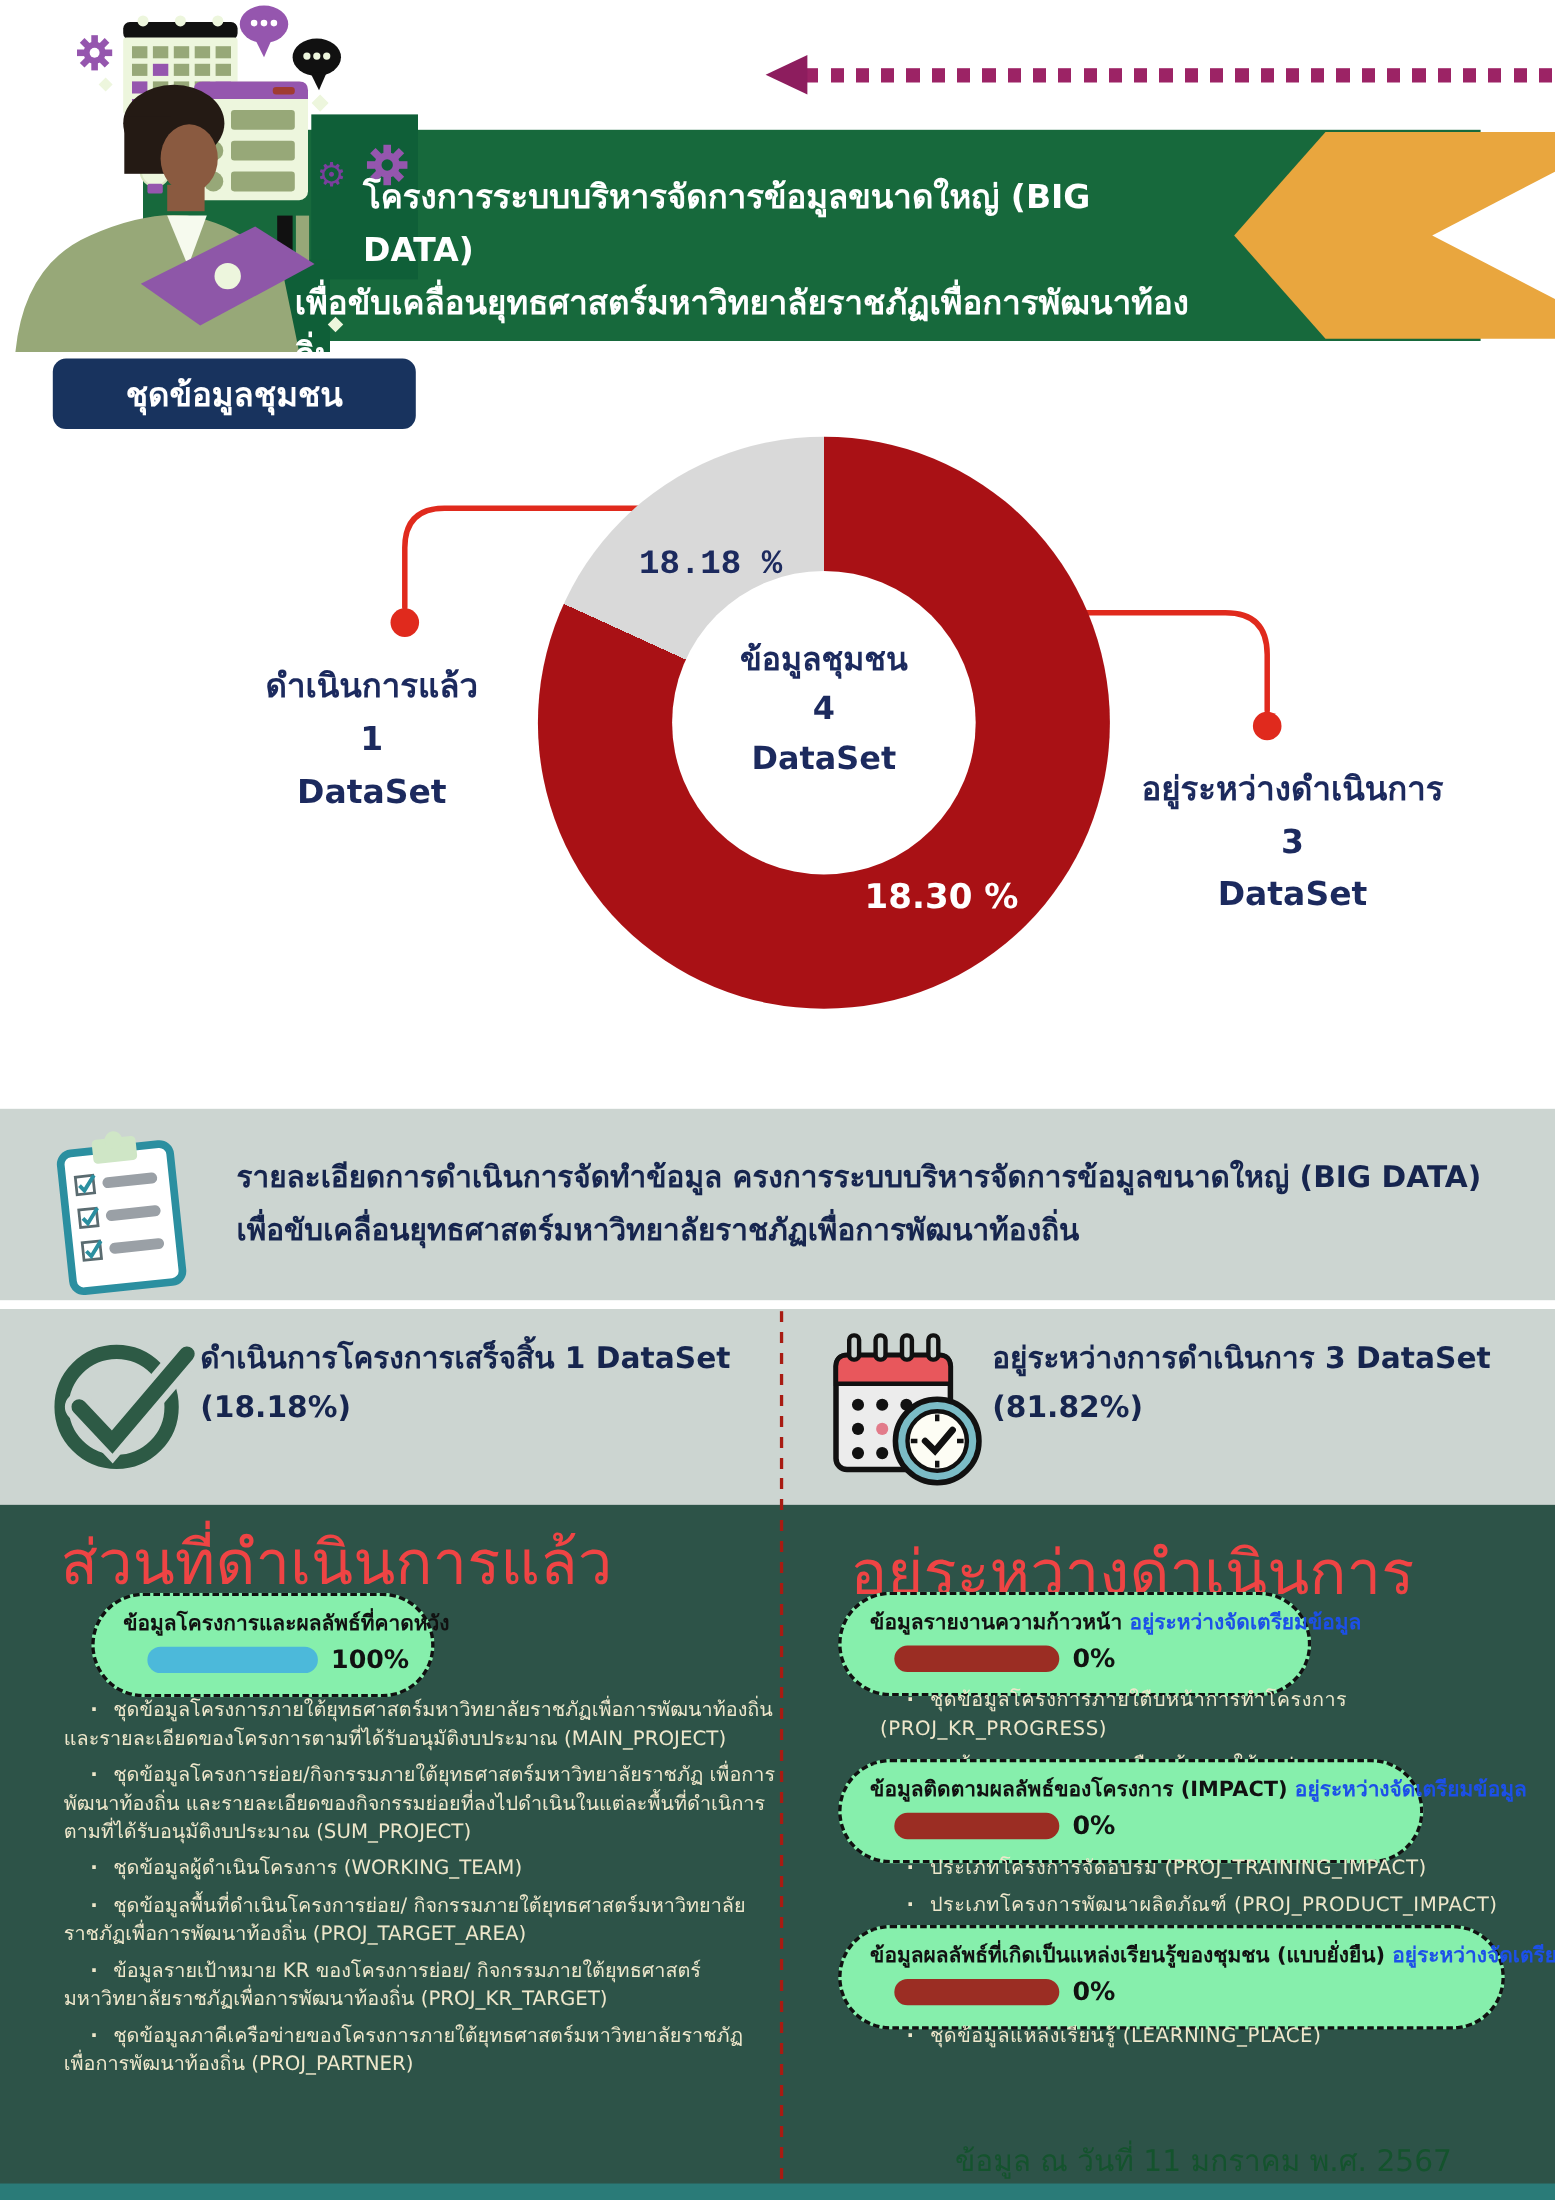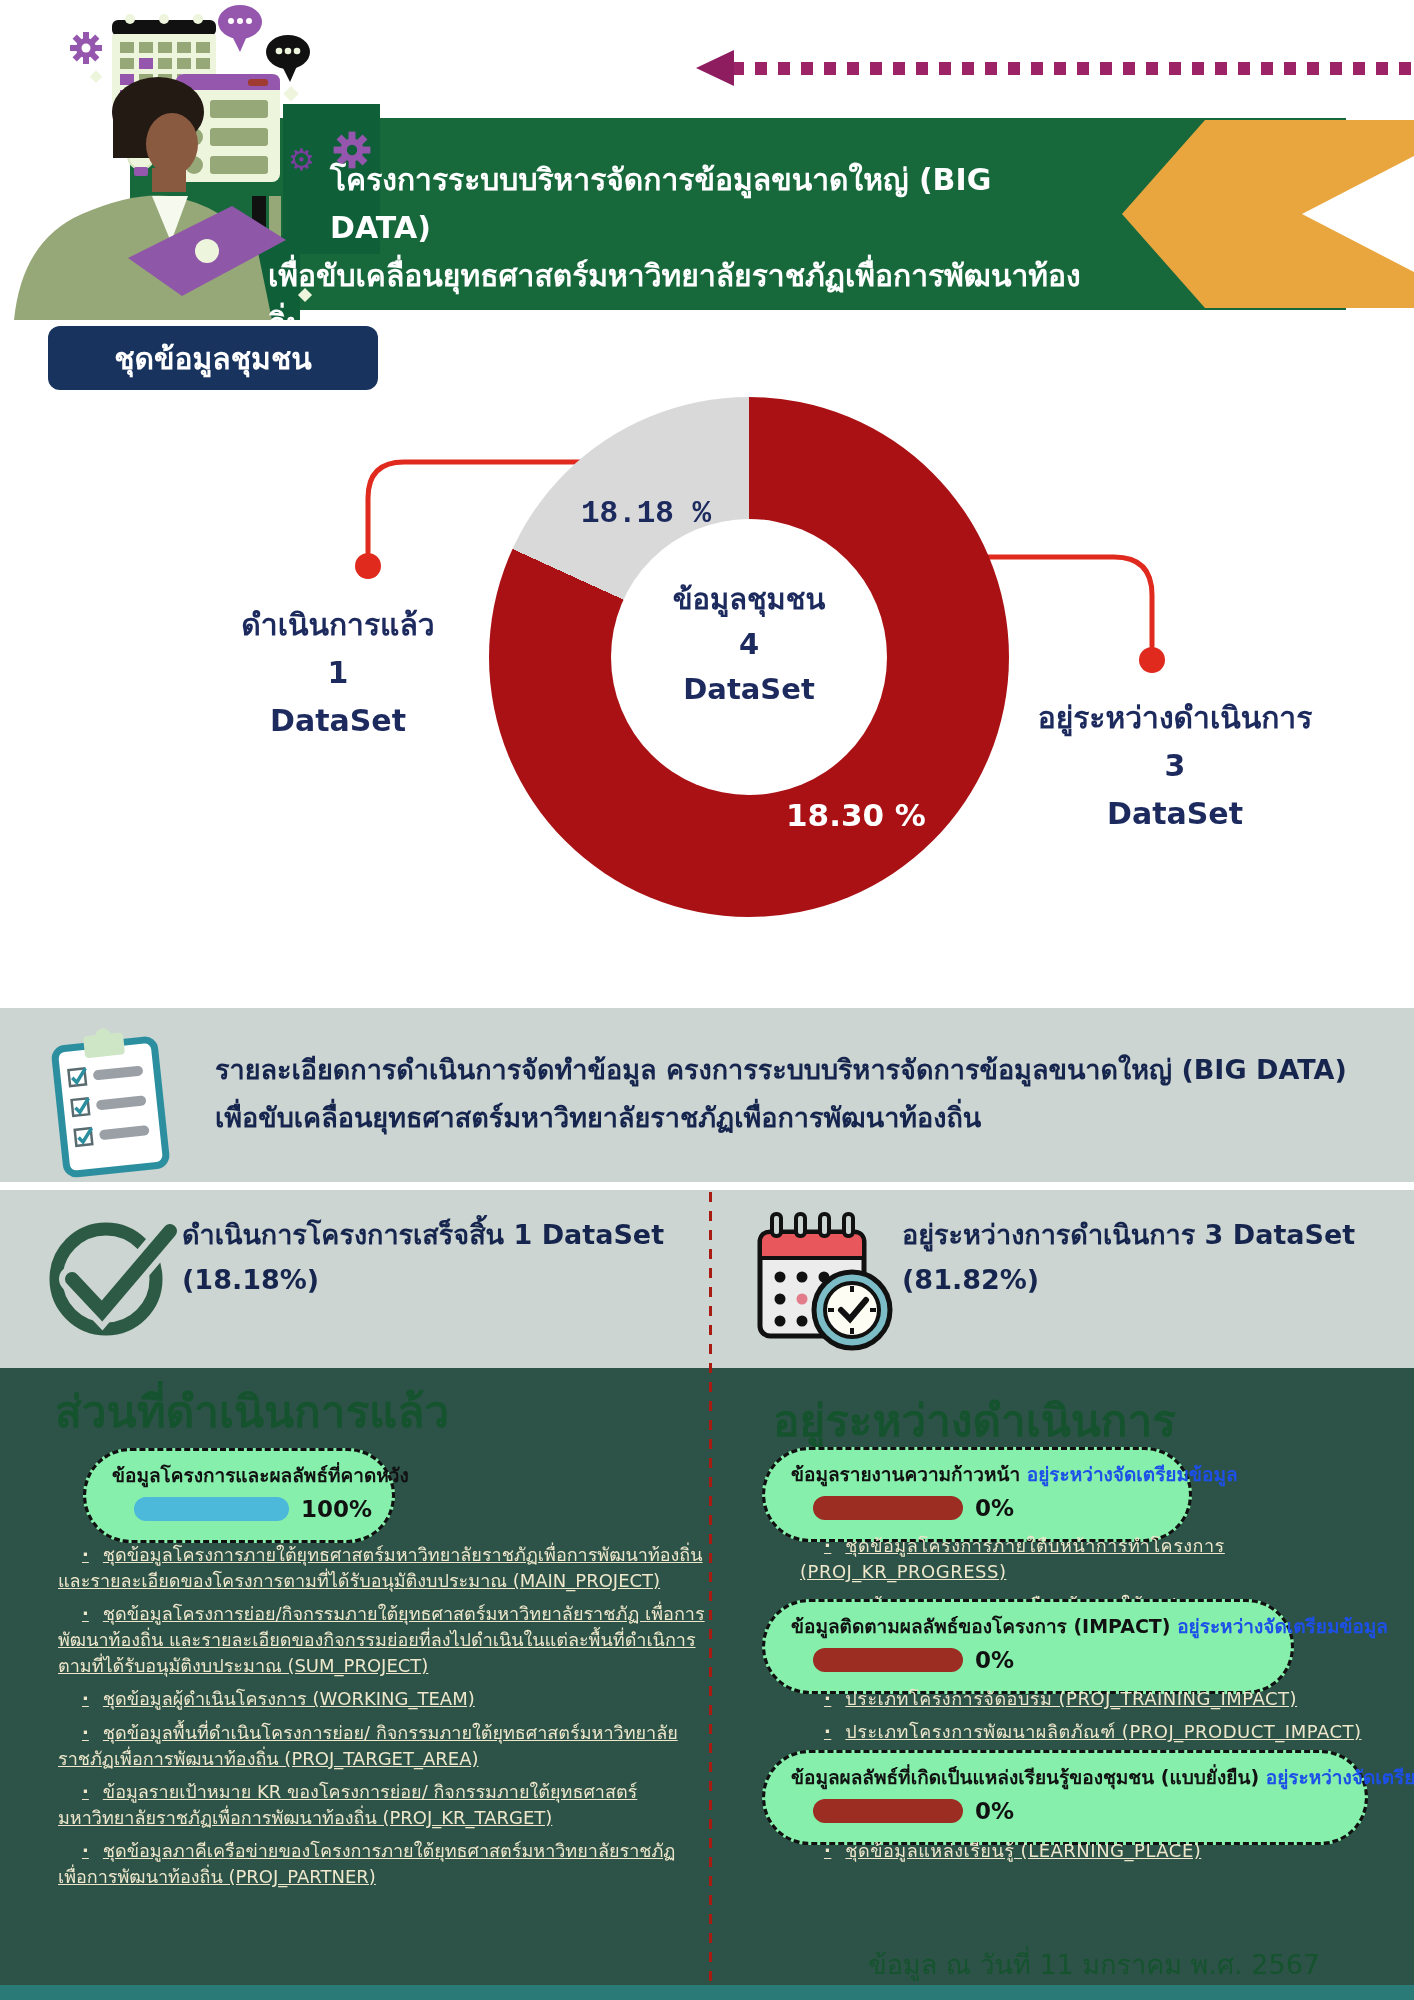--- a/index.html
+++ b/index.html
@@ -31,35 +31,35 @@
   .side-label{text-align:center;font-weight:bold;font-size:30px;line-height:48px;}
   .left-label{left:178px;top:601px;width:320px;}
   .right-label{left:1015px;top:694px;width:320px;}
   
   .band1{left:0;top:1008px;width:1414px;height:174px;background:#ccd5d1;}
   .band2{left:0;top:1190px;width:1414px;height:178px;background:#ccd5d1;}
   .band-text{font-weight:bold;font-size:27px;color:#16254e;}
   .dark-section{left:0;top:1368px;width:1414px;height:632px;background:#2d5348;}
   .divider{left:709px;top:1192px;width:3px;height:793px;
     background:repeating-linear-gradient(180deg,#a81b12 0 10px,transparent 10px 19px);}
-  .col-heading{color:#14532d;font-weight:bold;font-size:44px;}
+  .col-heading{color:#ef4444;font-weight:normal;font-size:56px;}
   
   .pill{position:absolute;background:#86efac;border:3px dashed #111111;border-radius:60px;
     padding:9px 20px 18px 26px;box-sizing:border-box;}
   .pill-title{font-size:19px;font-weight:bold;color:#111111;text-align:center;white-space:nowrap;}
   .pill-status{color:#1c50e8;}
   .pill-bar-row{display:flex;align-items:center;margin-top:6px;margin-left:22px;}
   .bar{height:24px;border-radius:12px;}
   .bar-blue{width:158px;background:#4cb9da;}
   .bar-red{width:150px;background:#9b2d23;}
   .bar-pct{font-size:23px;font-weight:bold;color:#111111;margin-left:12px;}
   
   .bullets{color:#eee7cb;font-size:18px;line-height:1.45;}
   .bullets ul{margin:0;padding:0;list-style:none;}
-  .bullets li{margin-bottom:7px;text-indent:24px;text-decoration:underline;}
+  .bullets li{margin-bottom:7px;text-indent:24px;}
   .bullets li::before{content:"·";font-weight:bold;margin-right:14px;}
   .mono{letter-spacing:.5px;}
   
   .footer-date{left:860px;top:1943px;width:460px;text-align:right;color:#14532d;font-size:27px;}
   .footer-strip{left:0;top:1985px;width:1414px;height:15px;background:#2a7b78;}
   svg{display:block;}
   .overlay{left:0;top:0;pointer-events:none;}
 </style>
 </head>
 <body>

